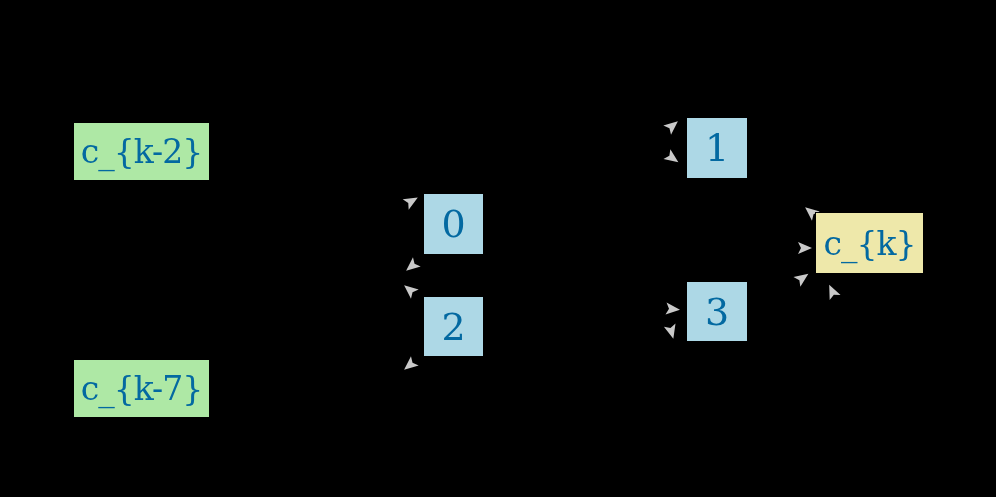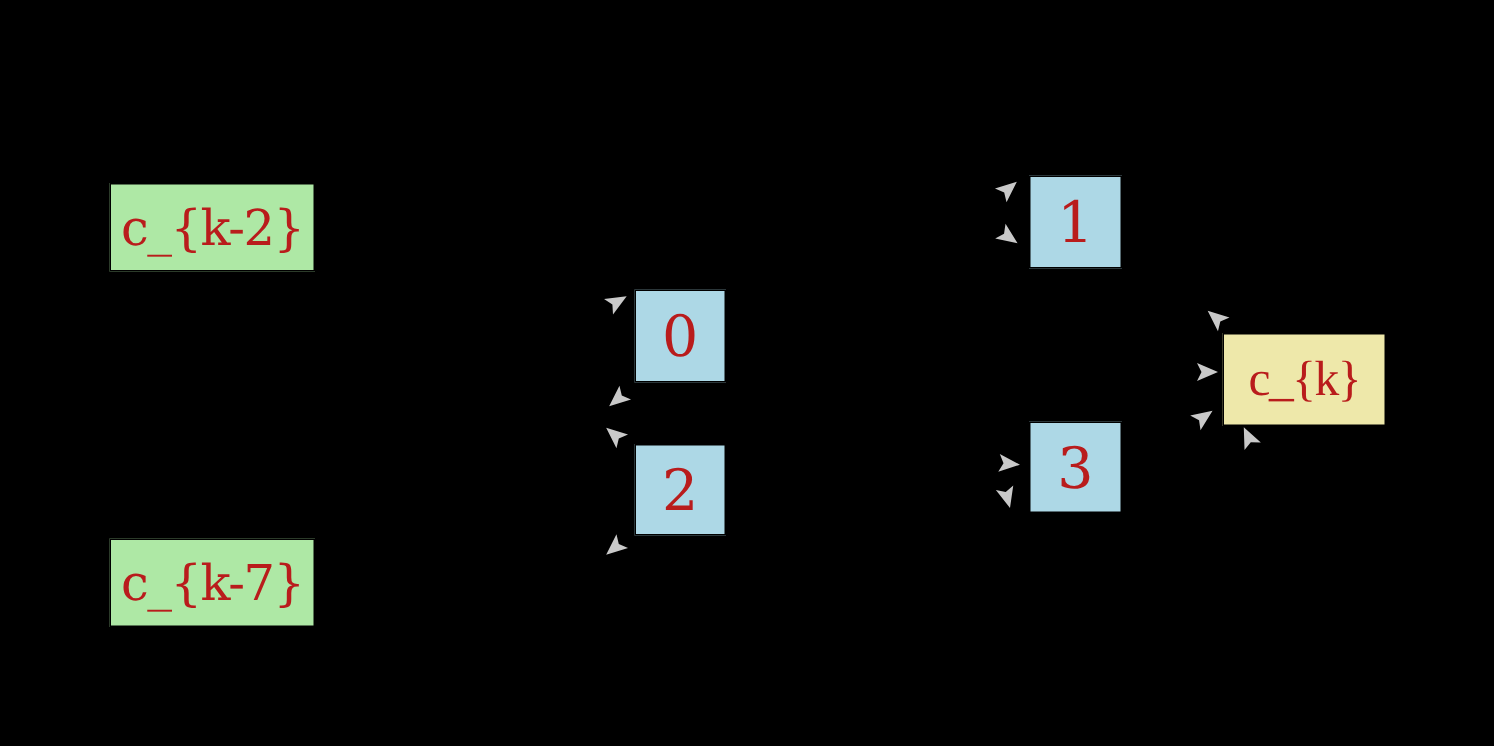--- a/index.html
+++ b/index.html
@@ -15,21 +15,21 @@
     overflow: hidden;
     font-family: "DejaVu Serif", "Liberation Serif", serif;
   }
   .node {
     position: absolute;
     display: flex;
     align-items: center;
     justify-content: center;
     box-sizing: border-box;
     border: 1.5px solid #000;
-    color: #b91c1c;
+    color: #0369a1;
     font-family: "DejaVu Serif", "Liberation Serif", serif;
     line-height: 1;
     white-space: nowrap;
   }
   .node.label-node { font-size: 33px; letter-spacing: -1px; }
   .node.digit-node { font-size: 38px; }
   #edge-layer {
     position: absolute;
     left: 0;
     top: 0;
@@ -63,15 +63,15 @@
   <div class="node label-node" style="left: 73px; top: 359px; width: 137px; height: 59px; background: rgb(174, 232, 165);">c_{k-7}</div>
 
   <div class="node digit-node" style="left: 423px; top: 193px; width: 61px; height: 62px; background: rgb(173, 216, 230);">0</div>
 
   <div class="node digit-node" style="left: 423px; top: 296px; width: 61px; height: 61px; background: rgb(173, 216, 230);">2</div>
 
   <div class="node digit-node" style="left: 686px; top: 117px; width: 62px; height: 62px; background: rgb(173, 216, 230);">1</div>
 
   <div class="node digit-node" style="left: 686px; top: 281px; width: 62px; height: 61px; background: rgb(173, 216, 230);">3</div>
 
-  <div class="node label-node" style="left: 815px; top: 222px; width: 109px; height: 62px; background: rgb(238, 232, 170); font-family: Liberation Serif, serif;">c_{k}</div>
+  <div class="node label-node" style="left: 815px; top: 212px; width: 109px; height: 62px; background: rgb(238, 232, 170);">c_{k}</div>
 
 </div>
 
 </body></html>

